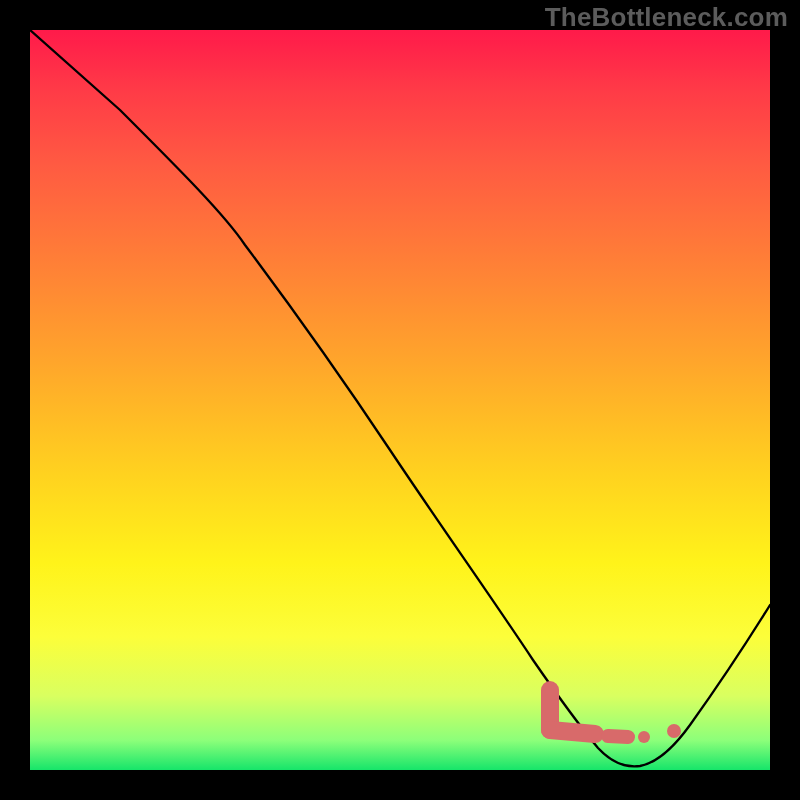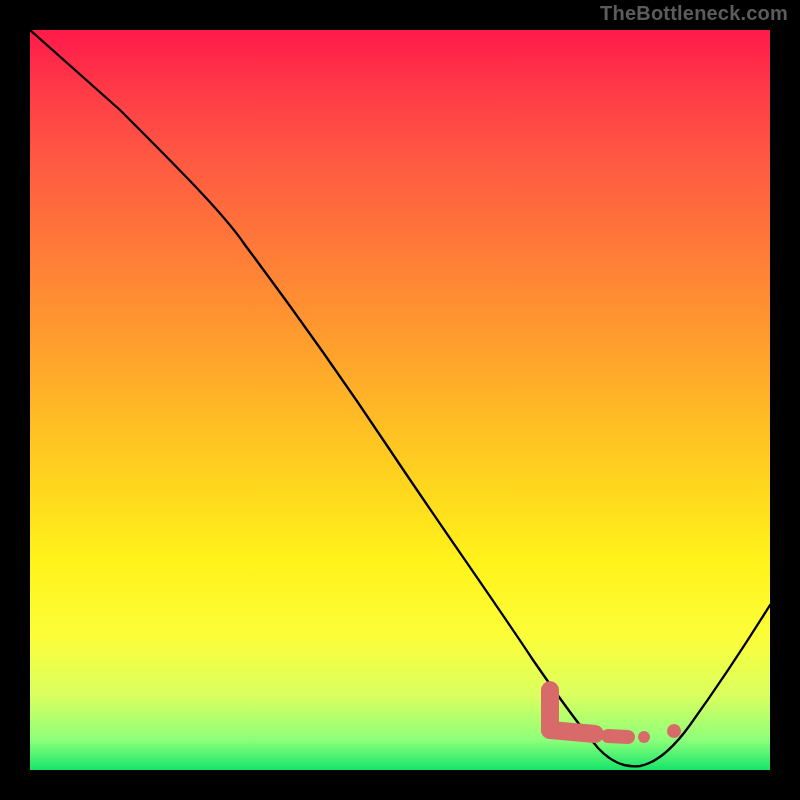--- a/index.html
+++ b/index.html
@@ -15,21 +15,21 @@
     position: relative;
     width: 800px;
     height: 800px;
     background: #000;
   }
   .watermark {
     position: absolute;
     top: 2px;
     right: 12px;
     color: #5c5c5c;
-    font-size: 20px;
+    font-size: 26px;
     font-weight: 600;
     letter-spacing: 0.2px;
   }
   .plot-area {
     position: absolute;
     left: 30px;
     top: 30px;
     width: 740px;
     height: 740px;
     

